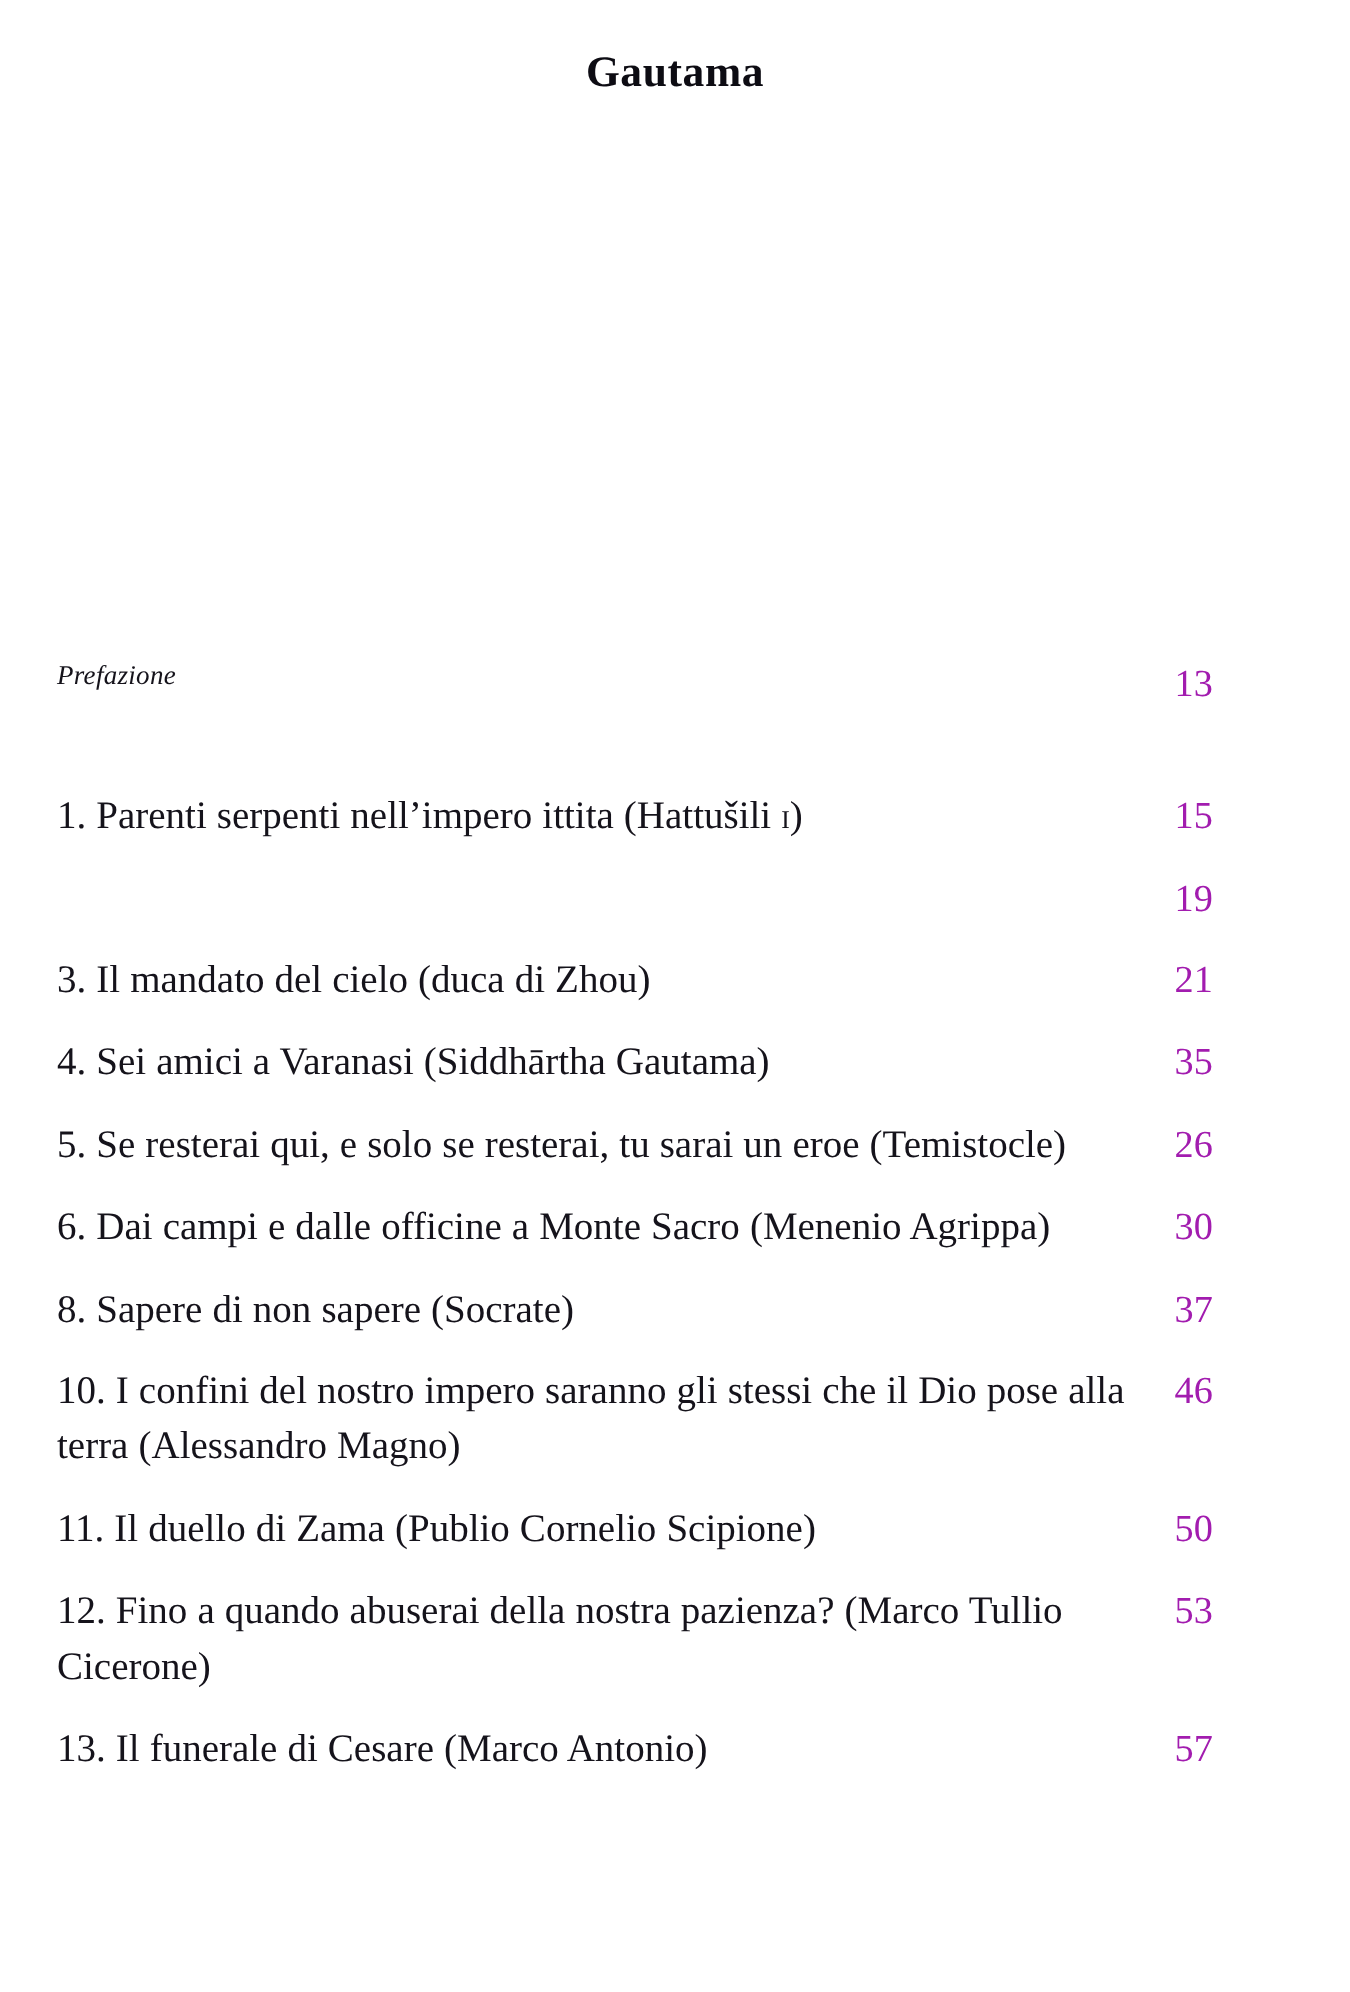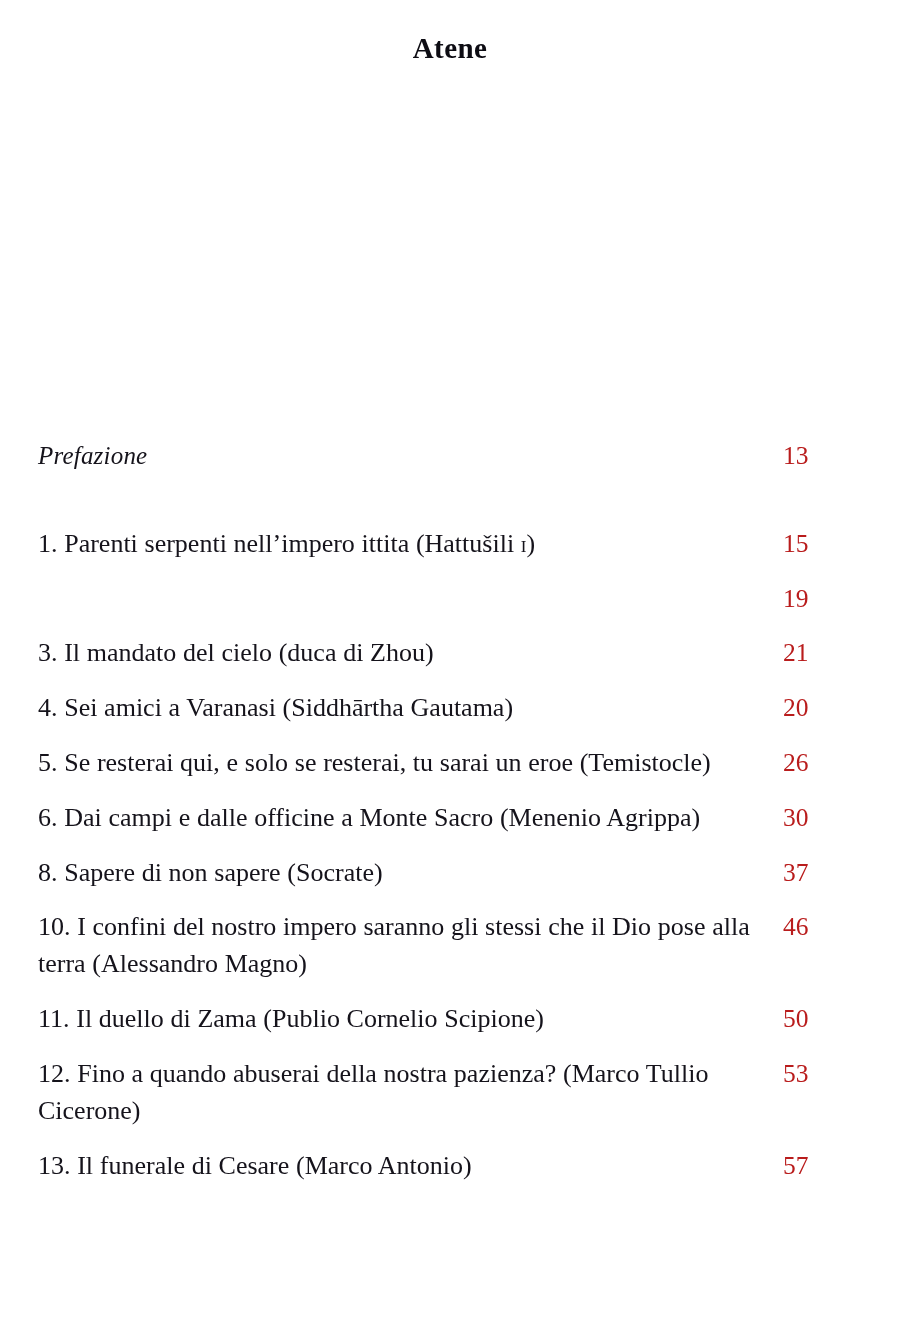--- a/index.html
+++ b/index.html
@@ -63,46 +63,46 @@
   }
 
   .toc-entry .entry-page {
     position: absolute;
     top: 0;
     left: 745px;
     width: 90px;
     font-size: 25.5px;
     line-height: 1.42;
     text-align: left;
-    color: #b91c1c;
+    color: #a21caf;
   }
 
   
   .toc-entry.preface .entry-text {
     font-style: italic;
-    font-size: 25px;
+    font-size: 18px;
     letter-spacing: 0.2px;
   }
   .toc-entry.preface {
     margin-bottom: 52px;
   }
 
   
   .roman {
     font-variant: small-caps;
     text-transform: lowercase;
     font-size: 0.93em;
   }
 </style>
 </head>
 <body>
 
 <div class="page">
 
-  <div class="page-title">Atene</div>
+  <div class="page-title">Gautama</div>
 
   <div class="toc">
 
     <div class="toc-entry preface">
       <span class="entry-text">Prefazione</span>
       <span class="entry-page">13</span>
     </div>
 
     <div class="toc-entry">
       <span class="entry-text" id="entry-1-text">1. Parenti serpenti nell’impero ittita (Hattušili <span class="roman">I</span>)</span>
@@ -113,21 +113,21 @@
       <span class="entry-page">19</span>
     </div>
 
     <div class="toc-entry">
       <span class="entry-text">3. Il mandato del cielo (duca di Zhou)</span>
       <span class="entry-page">21</span>
     </div>
 
     <div class="toc-entry">
       <span class="entry-text">4. Sei amici a Varanasi (Siddhārtha Gautama)</span>
-      <span class="entry-page">20</span>
+      <span class="entry-page">35</span>
     </div>
 
     <div class="toc-entry">
       <span class="entry-text">5. Se resterai qui, e solo se resterai, tu sarai un eroe (Temistocle)</span>
       <span class="entry-page">26</span>
     </div>
 
     <div class="toc-entry">
       <span class="entry-text">6. Dai campi e dalle officine a Monte Sacro (Menenio Agrippa)</span>
       <span class="entry-page">30</span>

